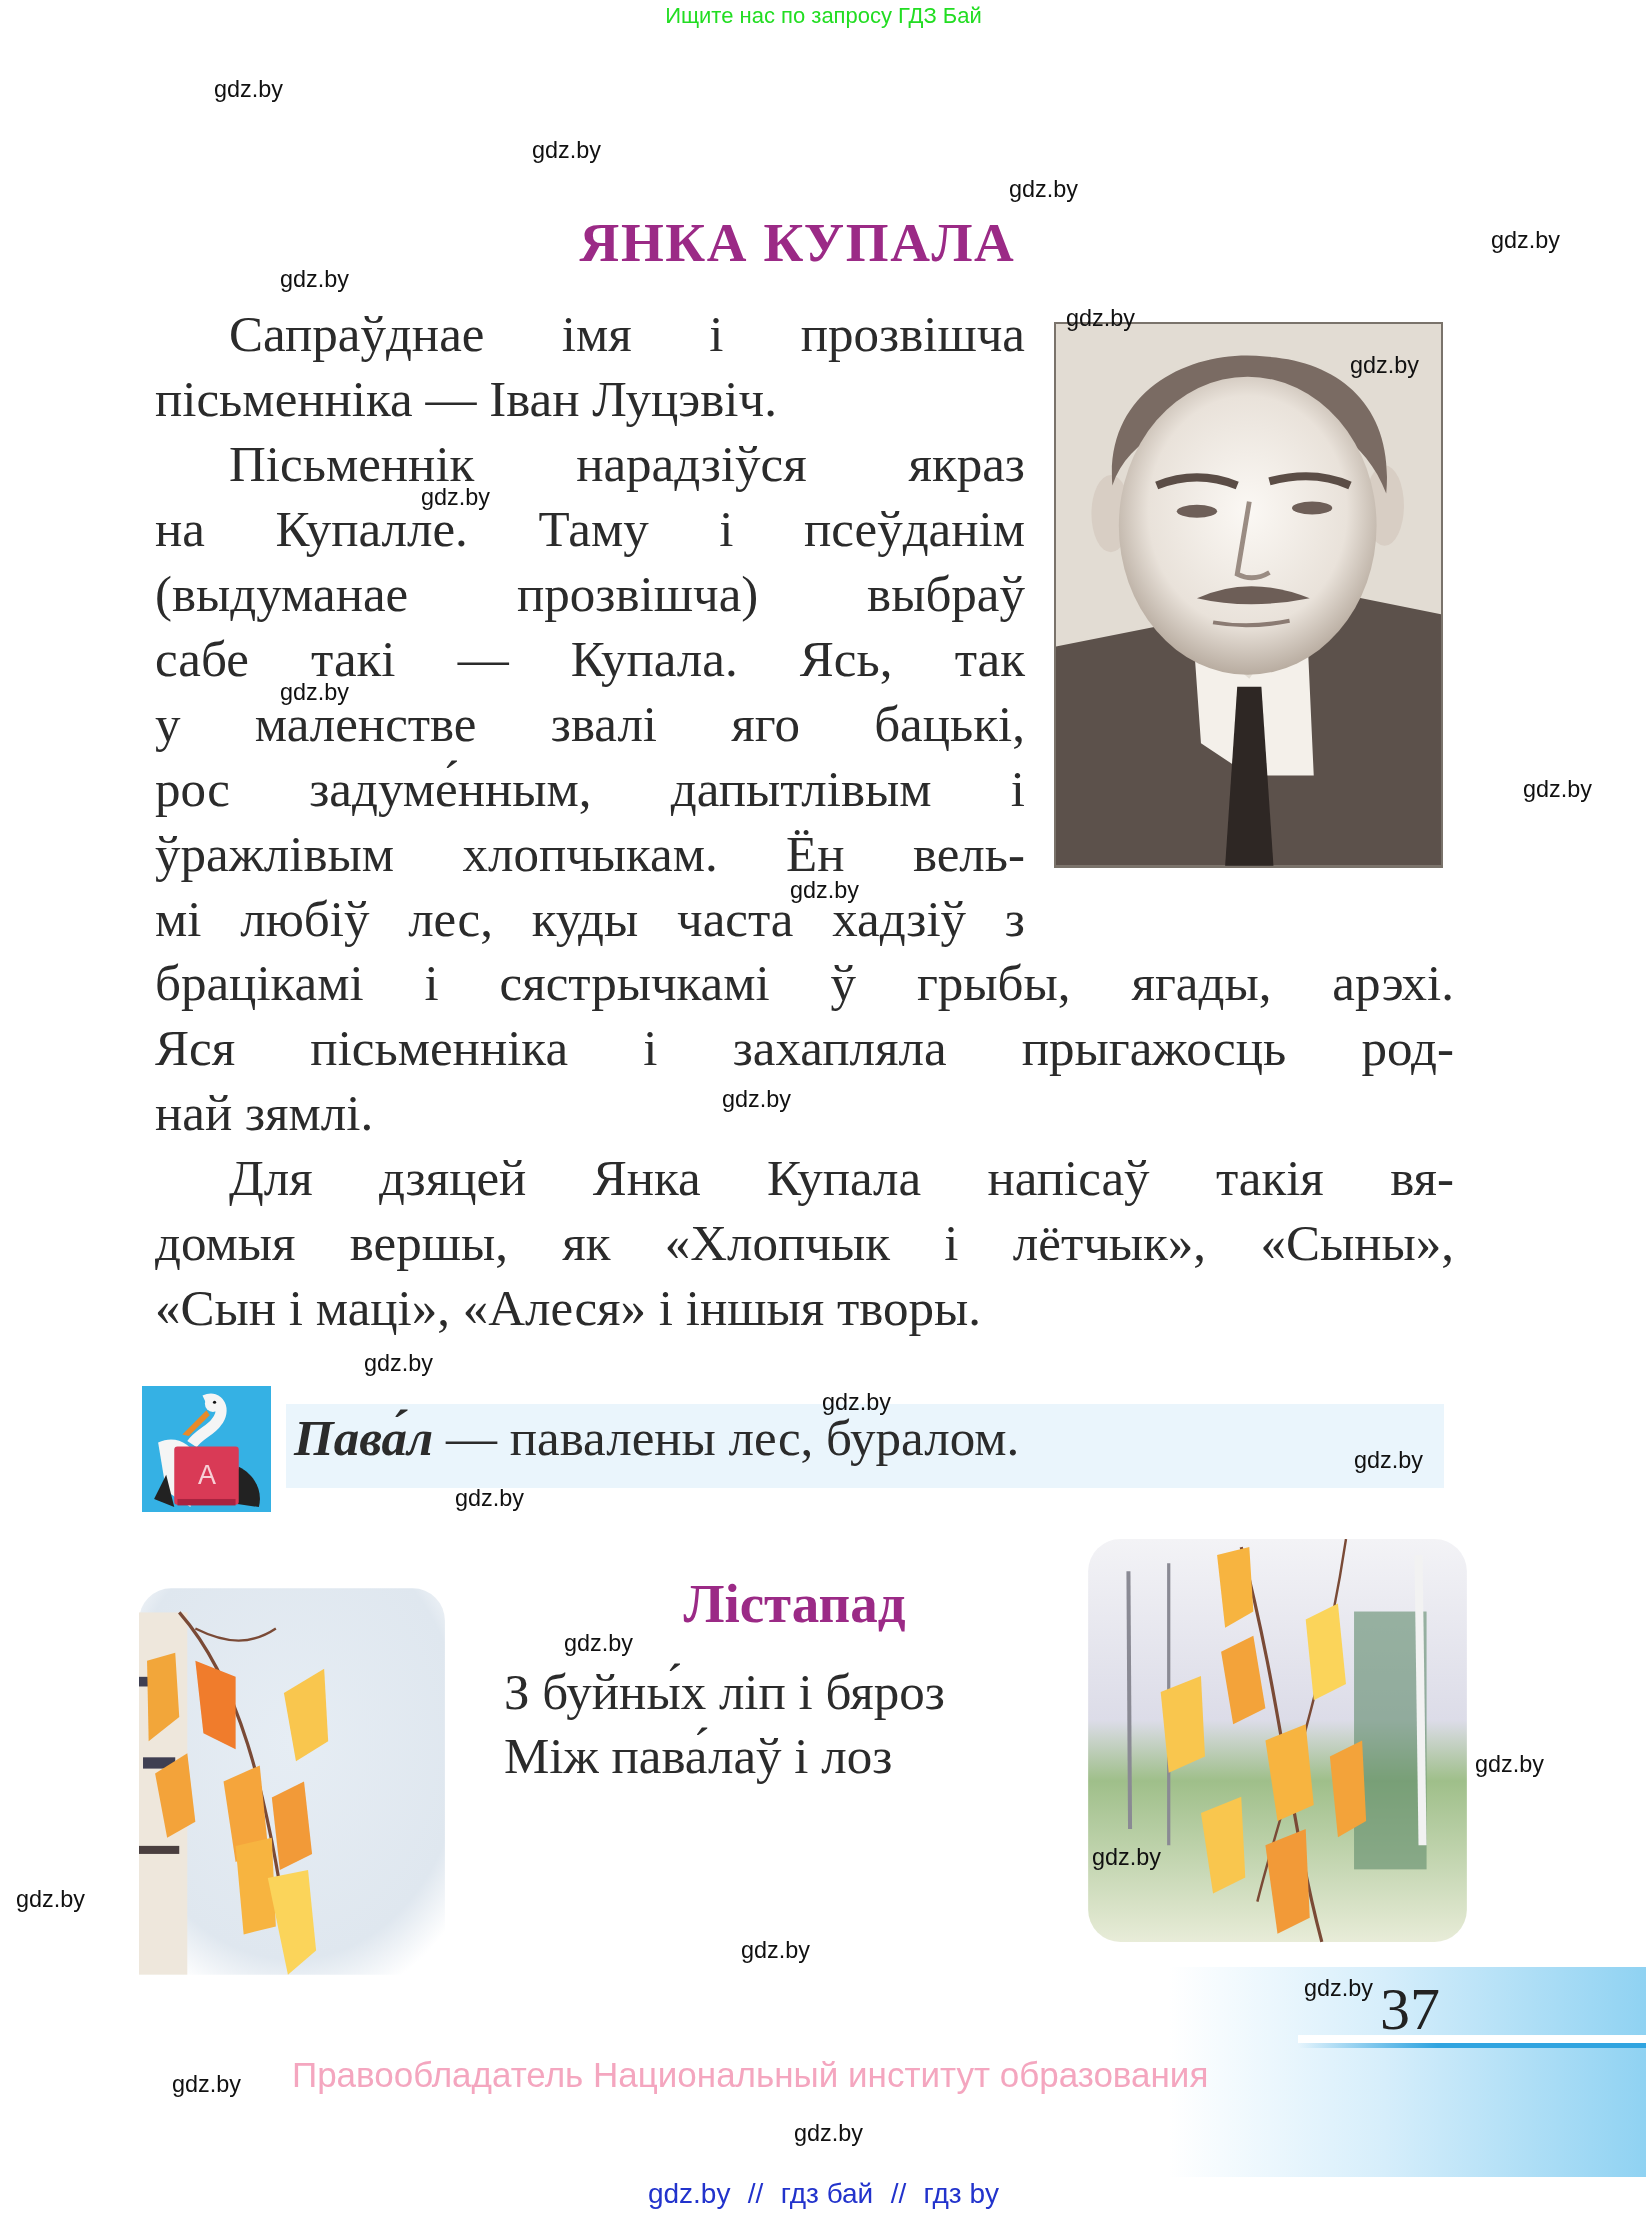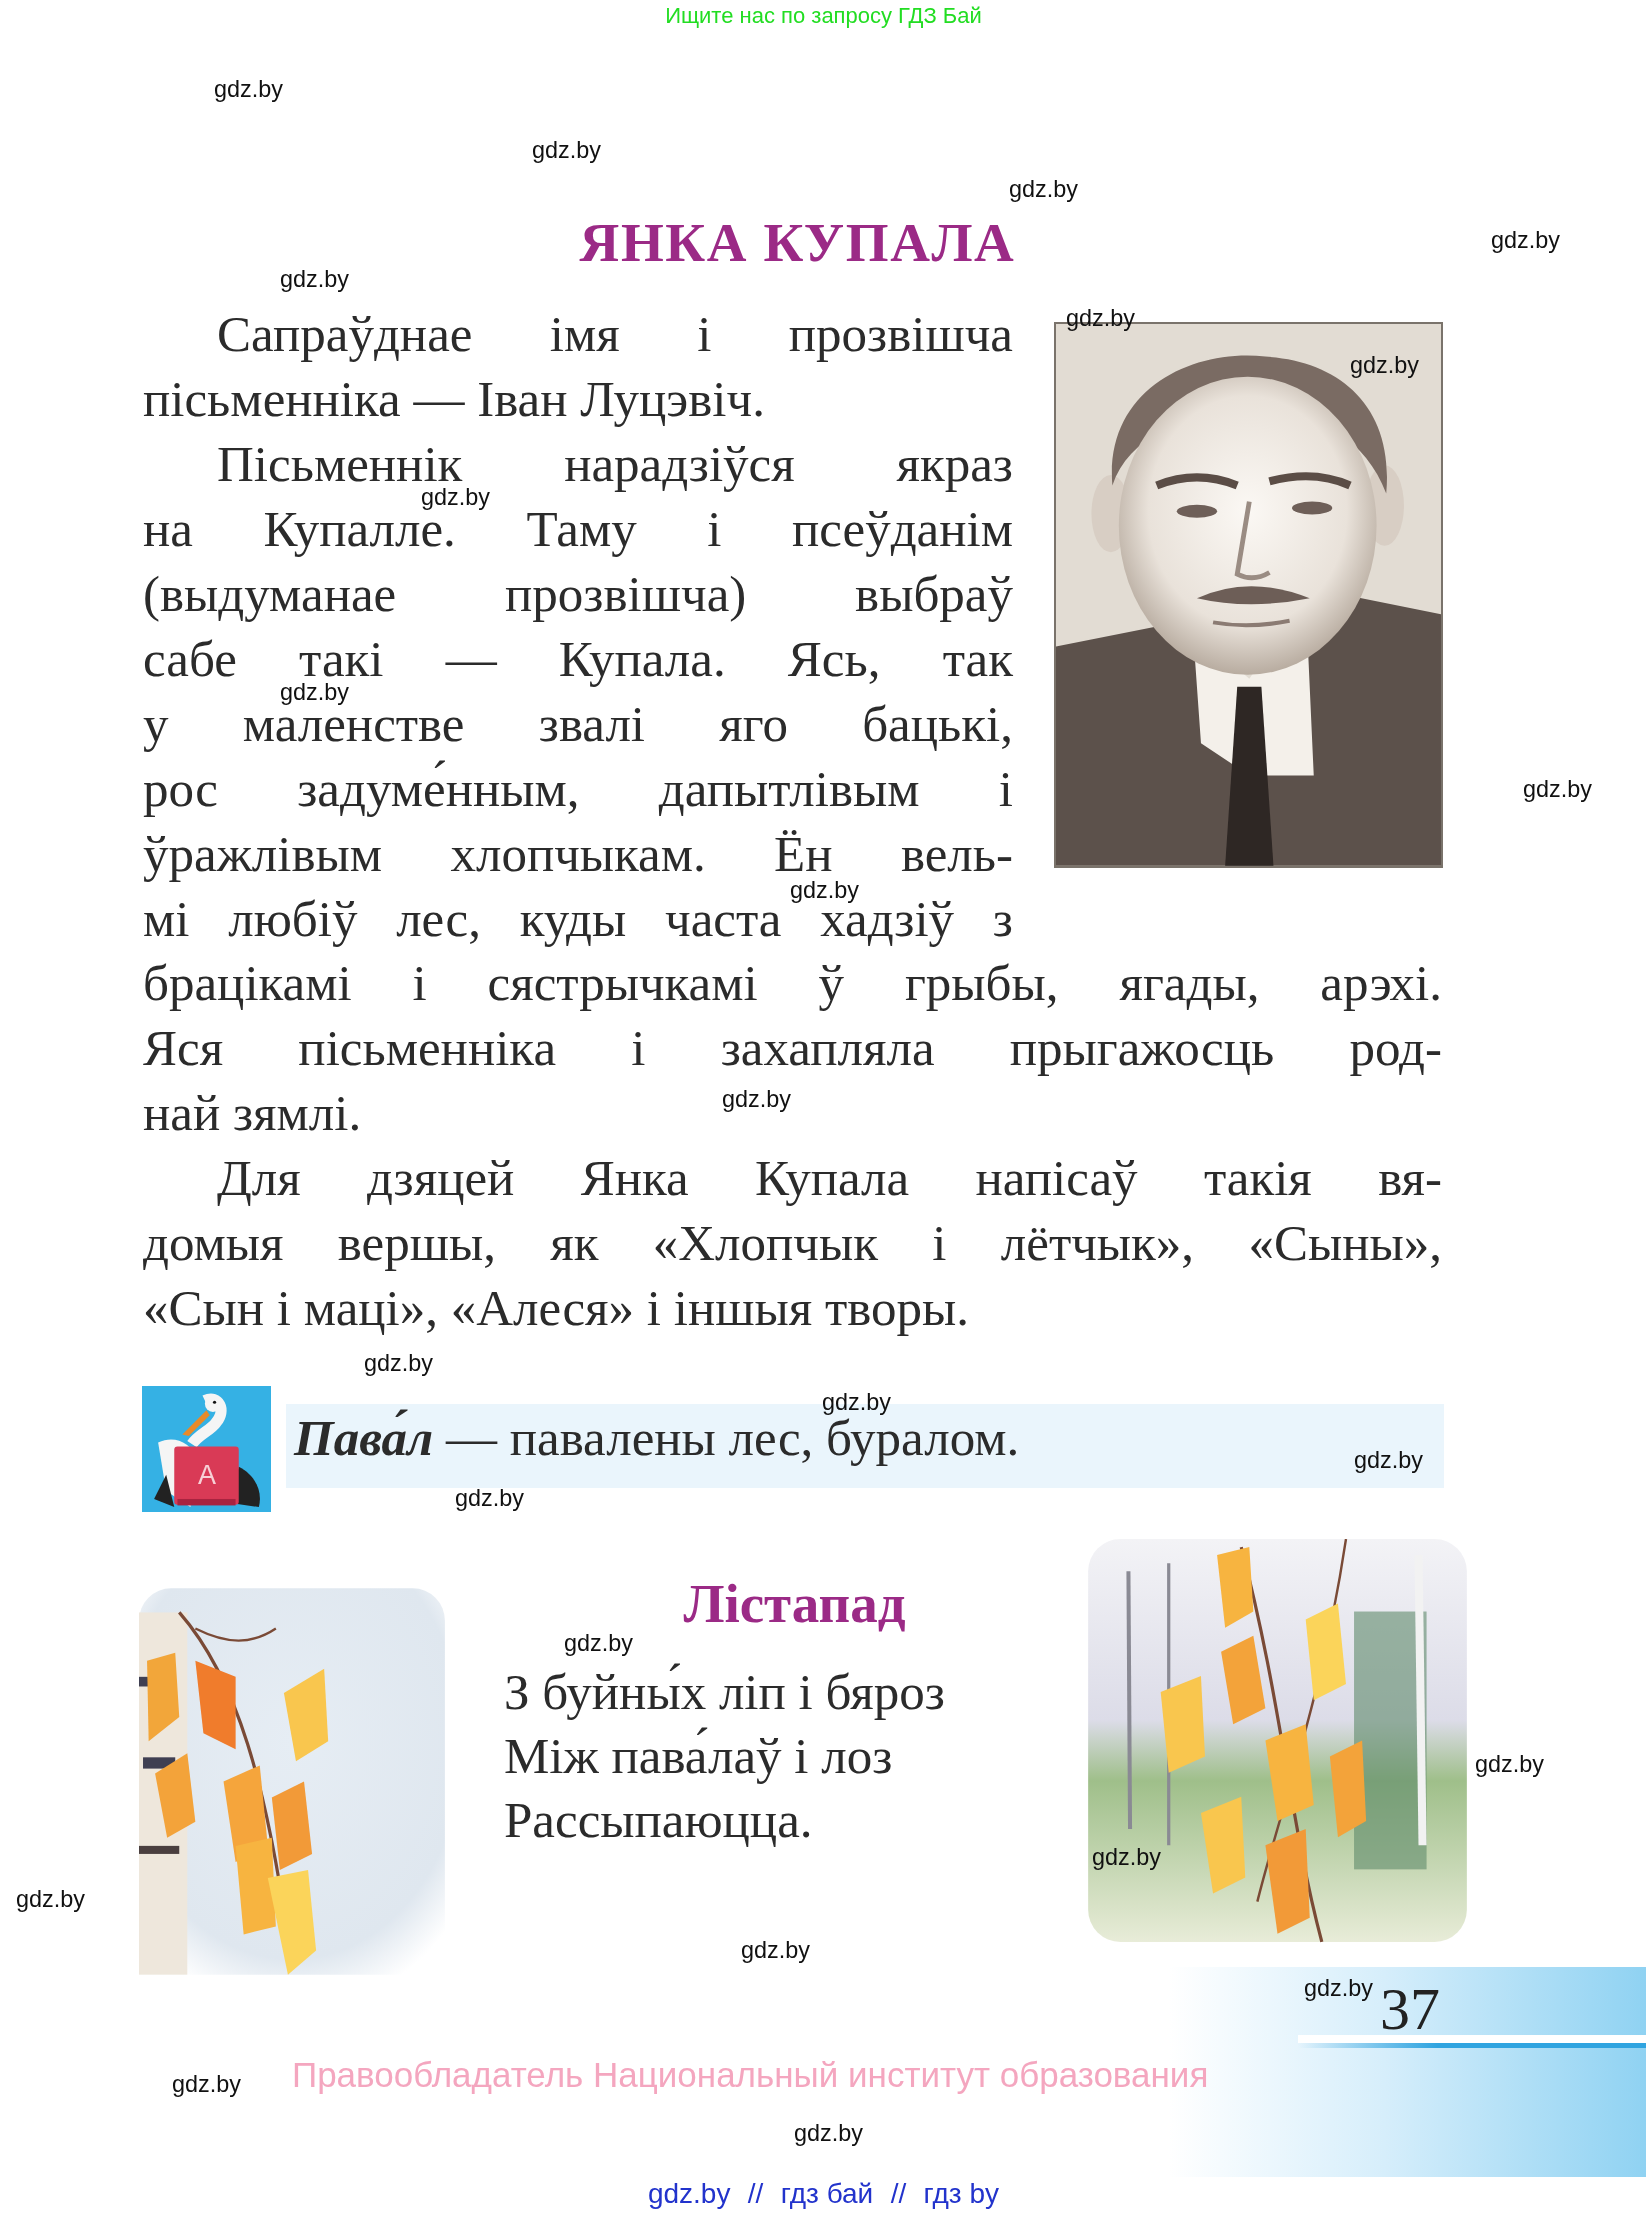--- a/index.html
+++ b/index.html
@@ -2,21 +2,21 @@
 <html style="font-size:13px"><head>
 <meta charset="utf-8">
 <style>
   html, body { margin: 0; padding: 0; background: #ffffff; }
   body { width: 1647px; height: 2216px; position: relative; overflow: hidden; font-family: "DejaVu Serif", serif; }
   .abs { position: absolute; }
   .wm { position: absolute; font-family: "Liberation Sans", sans-serif; font-size: 23.4px; color: #111; white-space: nowrap; z-index: 5; }
   .topnote { position: absolute; top: 3.2px; left: 0; width: 1647px; text-align: center; font-family: "Liberation Sans", sans-serif; font-size: 22px; color: #22dd22; }
   .title { position: absolute; top: 211px; left: 564px; width: 467px; text-align: center; font-family: "Liberation Serif", serif; font-weight: bold; font-size: 55px; color: #9b2a86; letter-spacing: 1.6px; }
   .body-text { position: absolute; left: 143px; font-family: "Liberation Serif", serif; font-size: 51px; color: #2b2b2b; line-height: 65px; white-space: nowrap; }
-  .line { display: block; height: 65px; text-align: justify; text-align-last: justify; }
+  .line { display: block; height: 65px; text-align: justify; text-align-last: justify; margin-left: 12px; }
   .line.last { text-align-last: left; }
   .narrow .line { width: 870px; }
   .wide .line { width: 1299px; }
   .portrait { position: absolute; left: 1054px; top: 322px; width: 385px; height: 542px; border: 2.4px solid #7a736b; background: #e2dcd3; overflow: hidden; }
   .icon-box { position: absolute; left: 142px; top: 1386px; width: 129px; height: 126px; background: #35b1e4; overflow: hidden; }
   .banner { position: absolute; left: 286px; top: 1404px; width: 1158px; height: 84px; background: #eaf5fc; }
   .banner-text { position: absolute; left: 294px; top: 1409px; font-family: "Liberation Serif", serif; font-size: 51px; color: #2b2b2b; white-space: nowrap; }
   .banner-text .term { font-style: italic; font-weight: bold; }
   .poem-title { position: absolute; top: 1572px; left: 613px; width: 363px; text-align: center; font-family: "Liberation Serif", serif; font-weight: bold; font-size: 55px; color: #9b2a86; }
   .poem { position: absolute; left: 504px; top: 1660px; font-family: "Liberation Serif", serif; font-size: 51px; color: #2b2b2b; line-height: 64px; white-space: nowrap; }
@@ -170,21 +170,20 @@
     <path d="M165 270 L205 250 L215 340 L175 360 Z" fill="#f29a38"></path>
     <path d="M120 330 L165 320 L170 430 L130 440 Z" fill="#f7b440"></path>
     <path d="M160 370 L210 360 L220 460 L185 490 Z" fill="#fbd45a"></path>
   </svg>
 </div>
 
 <div class="poem-title">Лістапад</div>
 <div class="poem">
   <div>З буйны́х ліп і бяроз</div>
   <div>Між пава́лаў і лоз</div>
-  <div>Рассыпаюцца.</div>
 </div>
 
 <div class="pic-right">
   <svg width="395" height="419" viewBox="0 0 490 520">
     <defs>
       <linearGradient id="skyR" x1="0" y1="0" x2="0" y2="1">
         <stop offset="0%" stop-color="#f3f3f6"></stop>
         <stop offset="45%" stop-color="#dcdce8"></stop>
         <stop offset="60%" stop-color="#9fbf8a"></stop>
         <stop offset="100%" stop-color="#e8ecd8"></stop>

